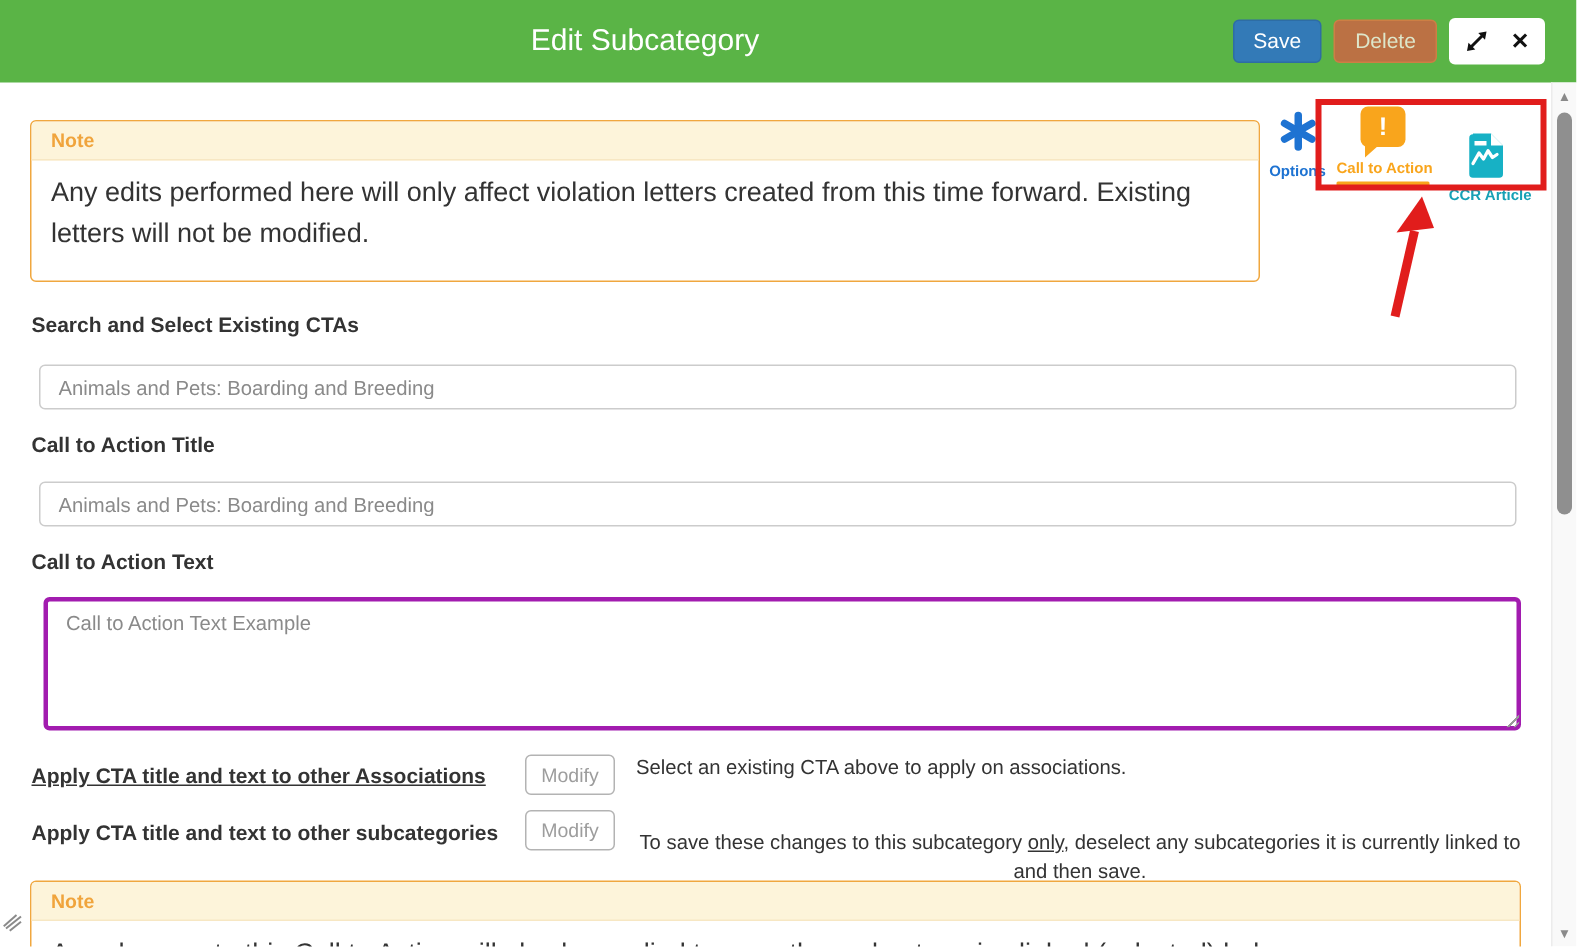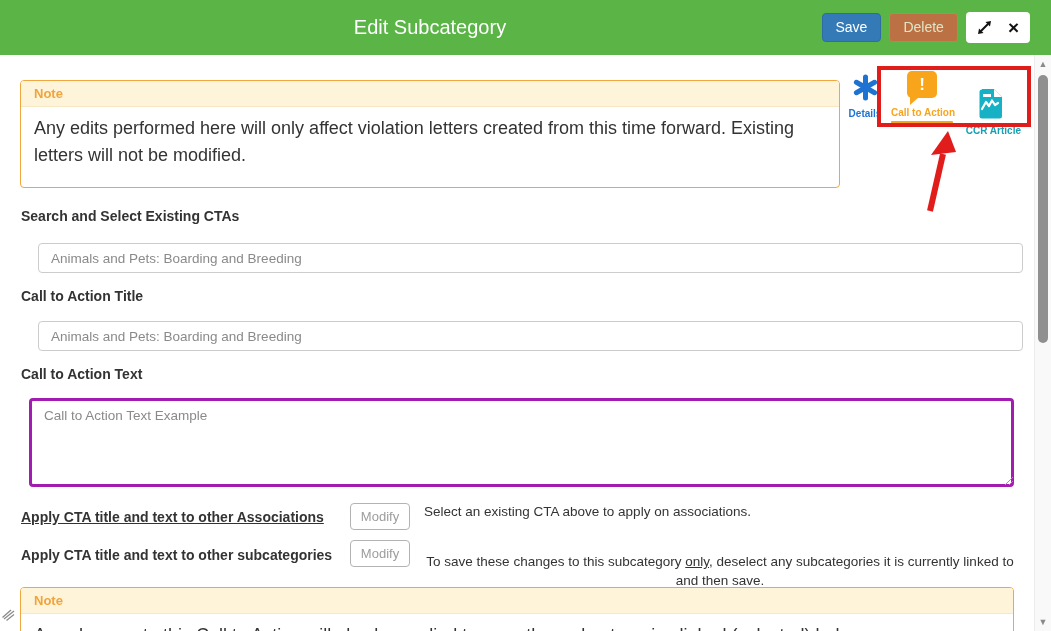--- a/index.html
+++ b/index.html
@@ -64,21 +64,21 @@
   
   .annotation-box {
     position:absolute; left:877px; top:66px; width:154px; height:61px;
     border:4px solid #e11d1c; pointer-events:none;
   }
   .annotation-arrow { position:absolute; left:905px; top:128px; pointer-events:none; }
 
   
   .field-label { position:absolute; left:21px; font-size:14px; font-weight:bold; color:#333; }
   .text-input {
-    position:absolute; left:38px; width:985px; height:30px;
+    position:absolute; left:26px; width:985px; height:30px;
     border:1px solid #ccc; border-radius:4px; padding:0 12px;
     font-family:"Liberation Sans", sans-serif; font-size:13.5px; color:#8a8a8a; background:#fff;
   }
   .text-area {
     position:absolute; left:29px; top:398px; width:985px; height:89px;
     border:3px solid #a21caf; border-radius:4px; padding:7px 12px;
     font-family:"Liberation Sans", sans-serif; font-size:13.5px; color:#8a8a8a;
     resize:none; overflow:hidden; background:#fff;
   }
   .resize-grip {
@@ -142,21 +142,21 @@
 </div>
 
 <div class="tab tab-details">
   <svg width="27" height="27" viewBox="0 0 27 27">
     <g stroke="#1e73d2" stroke-width="5" stroke-linecap="round">
       <line x1="13.5" y1="3" x2="13.5" y2="24"></line>
       <line x1="4.4" y1="8.25" x2="22.6" y2="18.75"></line>
       <line x1="22.6" y1="8.25" x2="4.4" y2="18.75"></line>
     </g>
   </svg>
-  <div class="tab-label">Details</div>
+  <div class="tab-label">Options</div>
 </div>
 
 <div class="tab tab-cta">
   <div class="cta-bubble">!</div>
   <div class="tab-label">Call to Action</div>
   <div class="cta-underline"></div>
 </div>
 
 <div class="tab tab-ccr">
   <svg class="ccr-svg" width="26" height="31" viewBox="0 0 26 31">

